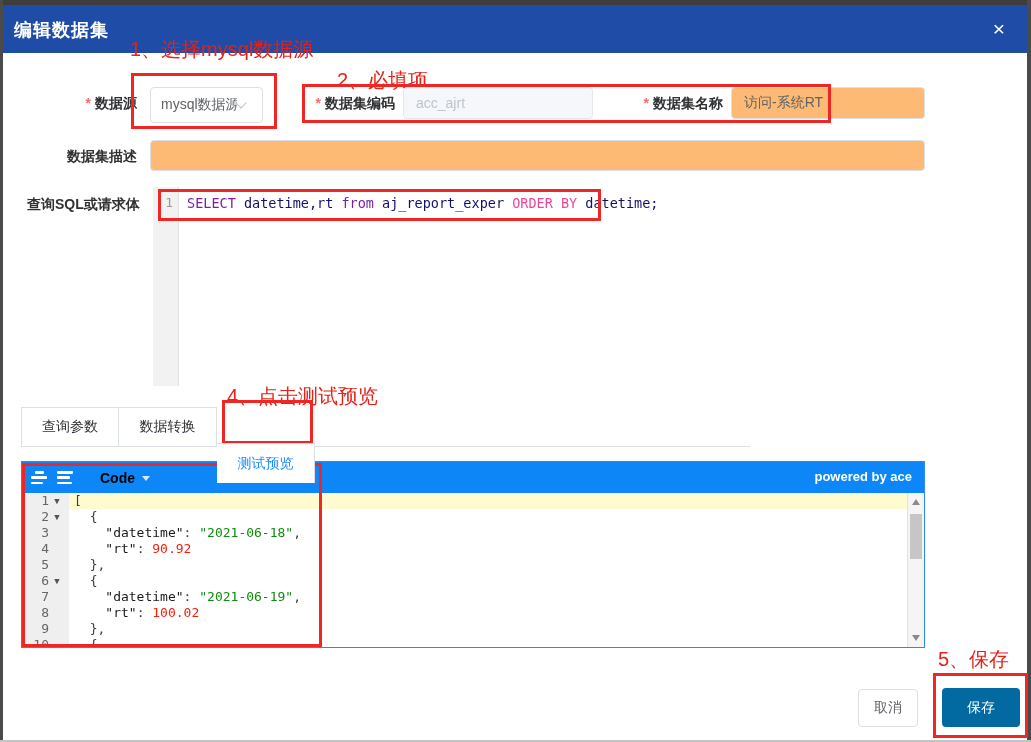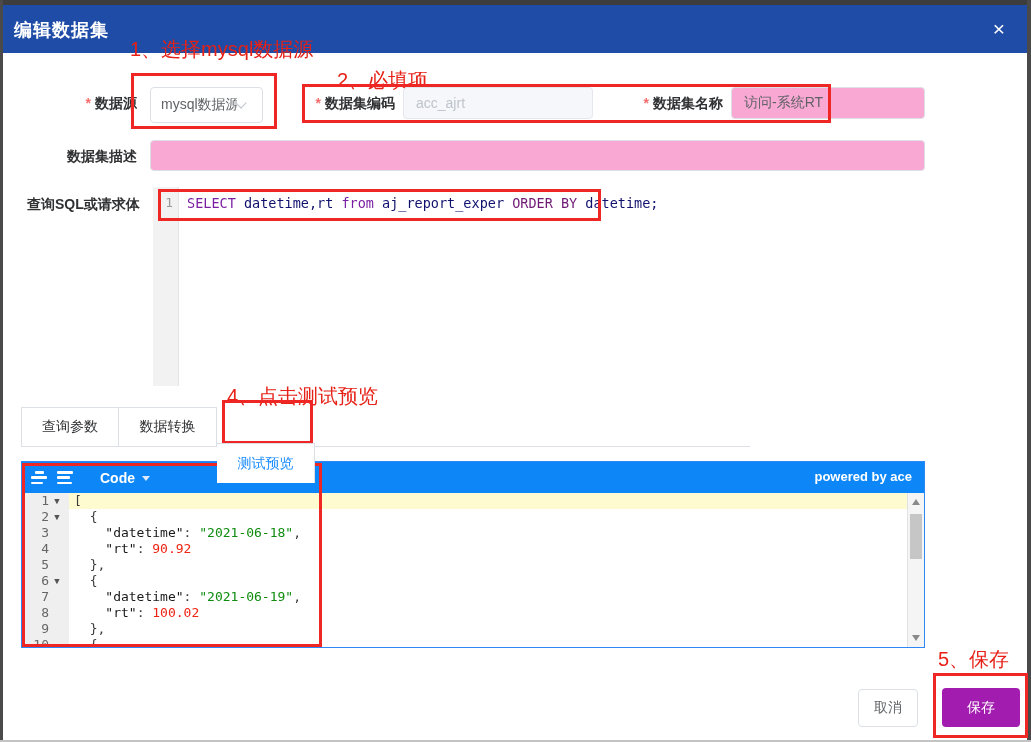--- a/index.html
+++ b/index.html
@@ -22,53 +22,53 @@
   .redbox { position:absolute; border:3px solid #ee2724; pointer-events:none; }
 
   
   .flabel { position:absolute; font-size:14px; font-weight:bold; color:#303133; text-align:right; white-space:nowrap; }
   .req { color:#f56c6c; margin-right:4px; font-weight:bold; }
   .select-box { position:absolute; left:150px; top:87px; width:113px; height:36px; border:1px solid #dcdfe6; border-radius:4px;
                 display:flex; align-items:center; padding:0 6px 0 10px; background:#fff; cursor:pointer; }
   .select-text { font-size:14px; color:#606266; width:76px; overflow:hidden; white-space:nowrap; }
   .chevron { width:8px; height:8px; border-right:1.5px solid #c0c4cc; border-bottom:1.5px solid #c0c4cc;
              transform:rotate(45deg); margin-top:-4px; flex:none; }
-  .txt-input { position:absolute; height:32px; border:1px solid #dcdfe6; border-radius:4px; background:#f9a8d4;
+  .txt-input { position:absolute; height:32px; border:1px solid #dcdfe6; border-radius:4px; background:#fdba74;
                font-size:14px; color:#606266; padding:0 12px; font-family:"Liberation Sans","DejaVu Sans",sans-serif; outline:none; }
   .txt-input.disabled { background:#f5f7fa; border-color:#e4e7ed; color:#bfc4cc; }
 
   
   .sql-editor { position:absolute; left:150px; top:187px; width:775px; height:199px; background:#fff; }
   .sql-gutter { position:absolute; left:3px; top:0; width:26px; height:199px; background:#f2f2f2; border-right:1px solid #e3e3e3; }
   .sql-linenum { position:absolute; top:8px; right:5px; font-family:"DejaVu Sans Mono",monospace; font-size:13px; color:#9a9a9a; }
   .sql-line { position:absolute; left:37px; top:8px; font-family:"DejaVu Sans Mono",monospace; font-size:13.5px; white-space:pre; }
   .tok-kw  { color:#7a1fa2; }
   .tok-id  { color:#10106e; }
-  .tok-kw2 { color:#701a75; }
+  .tok-kw2 { color:#ec4899; }
 
   
   .tabs-wrap { position:absolute; left:21px; top:407px; width:729px; height:40px; border-bottom:1px solid #dcdfe6; }
   .tab { position:absolute; top:0; width:98px; height:39px; background:#fff; border-top:1px solid #dcdfe6;
          border-right:1px solid #dcdfe6; display:flex; align-items:center; justify-content:center;
          font-size:14px; color:#303133; cursor:pointer; }
   .tab.first { border-left:1px solid #dcdfe6; }
   .tab.active { color:#1a8cff; height:40px; z-index:2;margin-top:36px; }
 
   
   .json-editor { position:absolute; left:21px; top:461px; width:904px; height:187px; border:1px solid #2e86f7; background:#fff; }
   .je-toolbar { position:absolute; left:0; top:0; width:100%; height:31px; background:#0d87f8; display:flex; align-items:center; }
   .je-icon { width:17px; height:13px; margin-left:9px; display:flex; flex-direction:column; justify-content:space-between; cursor:pointer; }
   .je-icon .bar { height:2.5px; background:#fff; border-radius:1px; }
   .icon-format .b1 { width:9px; margin-left:4px; }
   .icon-format .b2 { width:16px; }
   .icon-format .b3 { width:12px; }
   .icon-compact .b1 { width:16px; }
   .icon-compact .b2 { width:13px; }
   .icon-compact .b3 { width:15px; }
-  .je-mode { margin-left:26px; color:#ffffff; font-size:14px; font-weight:bold; cursor:pointer; display:flex; align-items:center; }
+  .je-mode { margin-left:26px; color:#000000; font-size:14px; font-weight:bold; cursor:pointer; display:flex; align-items:center; }
   .je-mode .caret { width:0; height:0; border-left:4px solid transparent; border-right:4px solid transparent;
                     border-top:5px solid #dce9fb; margin-left:7px; margin-top:2px; }
   .je-powered { position:absolute; right:12px; top:7px; color:#fff; font-size:13px; font-weight:bold; }
   .je-body { position:absolute; left:0; top:31px; width:902px; height:154px; overflow:hidden;
              font-family:"DejaVu Sans Mono",monospace; font-size:13px; line-height:16px; background:#fff; }
   .je-gutterbg { position:absolute; left:0; top:0; width:47px; height:100%; background:#efefef; }
   .je-rows { position:absolute; left:0; top:0; width:885px; }
   .je-row { display:flex; height:16px; }
   .je-gut { width:47px; flex:none; color:#666; }
   .je-gut .num { display:inline-block; width:27px; text-align:right; }
@@ -84,21 +84,21 @@
   .je-scroll { position:absolute; right:0; top:31px; width:17px; height:154px; background:#f5f5f5; border-left:1px solid #e2e2e2; cursor:pointer; }
   .sc-btn { position:absolute; left:0; width:16px; height:16px; display:flex; align-items:center; justify-content:center; }
   .sc-up { top:1px; } .sc-down { bottom:1px; }
   .tri-up   { width:0; height:0; border-left:4px solid transparent; border-right:4px solid transparent; border-bottom:6px solid #8a8a8a; }
   .tri-down { width:0; height:0; border-left:4px solid transparent; border-right:4px solid transparent; border-top:6px solid #8a8a8a; }
   .sc-thumb { position:absolute; left:2px; top:21px; width:12px; height:45px; background:#c6c6c6; }
 
   
   .btn { position:absolute; border-radius:4px; font-size:14px; display:flex; align-items:center; justify-content:center; cursor:pointer; }
   .btn-cancel { left:858px; top:689px; width:60px; height:38px; background:#fff; border:1px solid #dcdfe6; color:#606266; }
-  .btn-save   { left:942px; top:688px; width:78px; height:39px; background:#a21caf; color:#fff; border:none; }
+  .btn-save   { left:942px; top:688px; width:78px; height:39px; background:#0369a1; color:#fff; border:none; }
 </style>
 </head>
 <body>
 
 <div class="screen">
   <div class="edge-top"></div>
   <div class="edge-left"></div>
   <div class="edge-right"></div>
   <div class="edge-bottom"></div>
 

